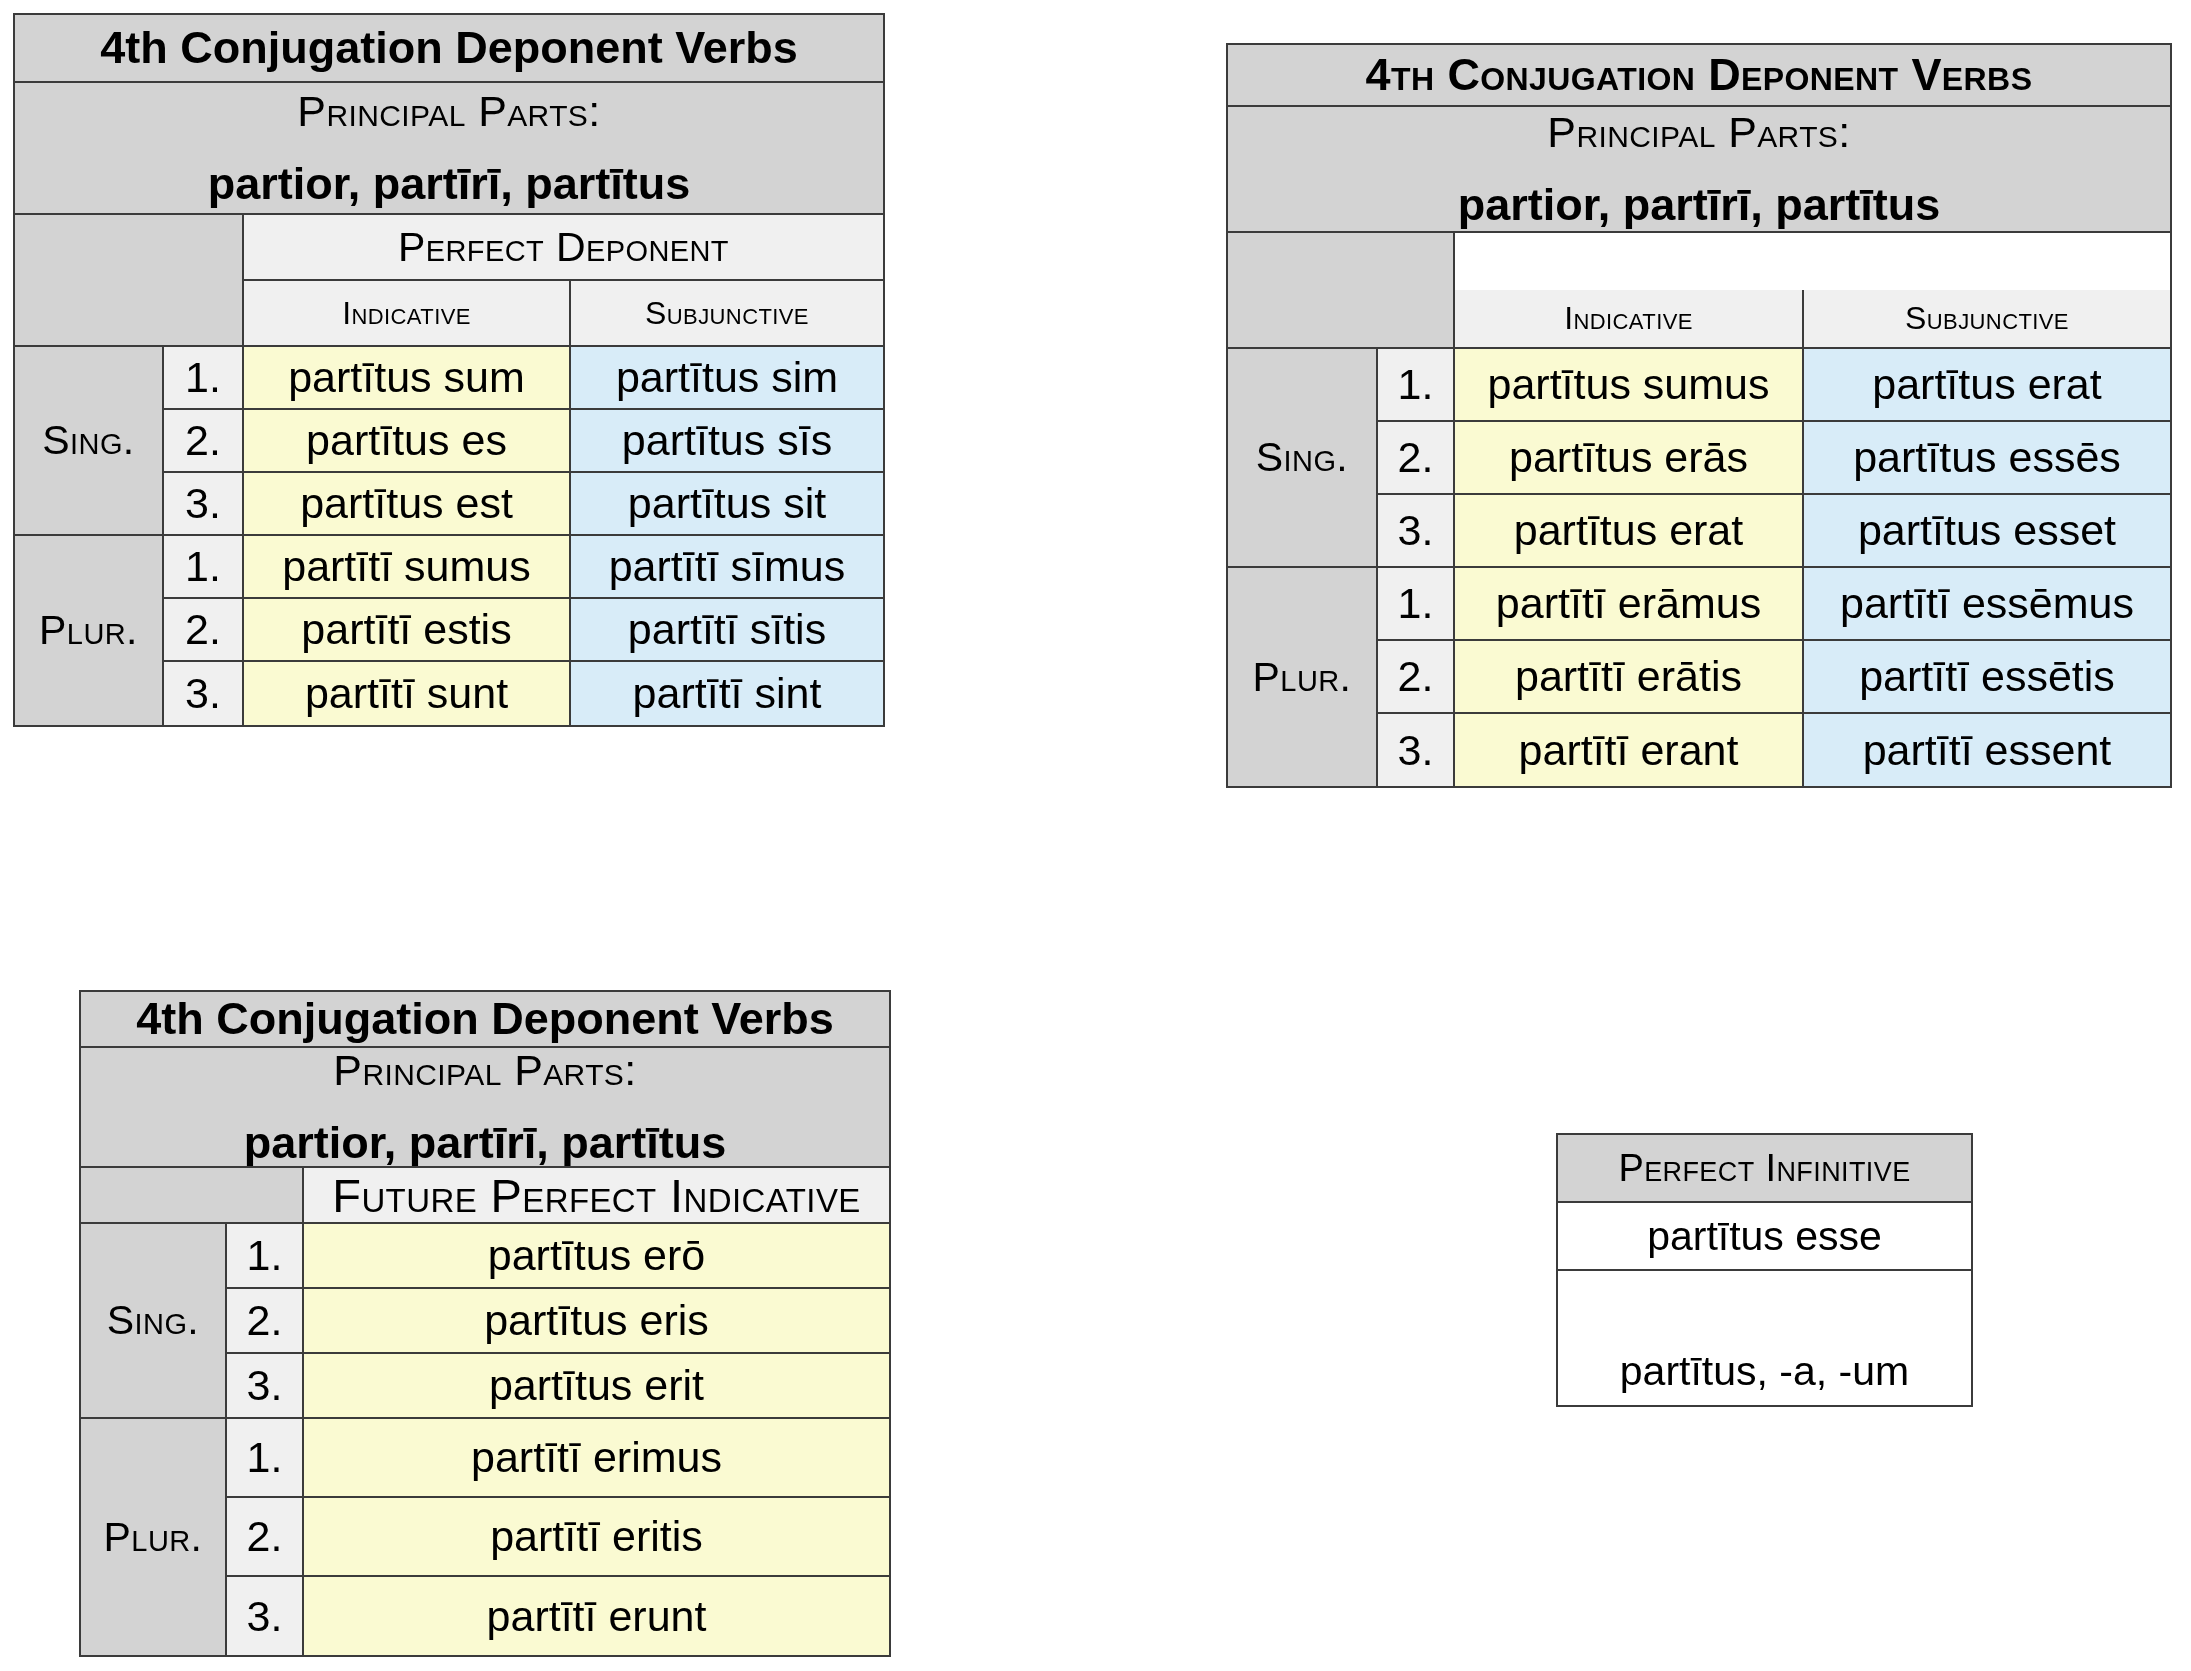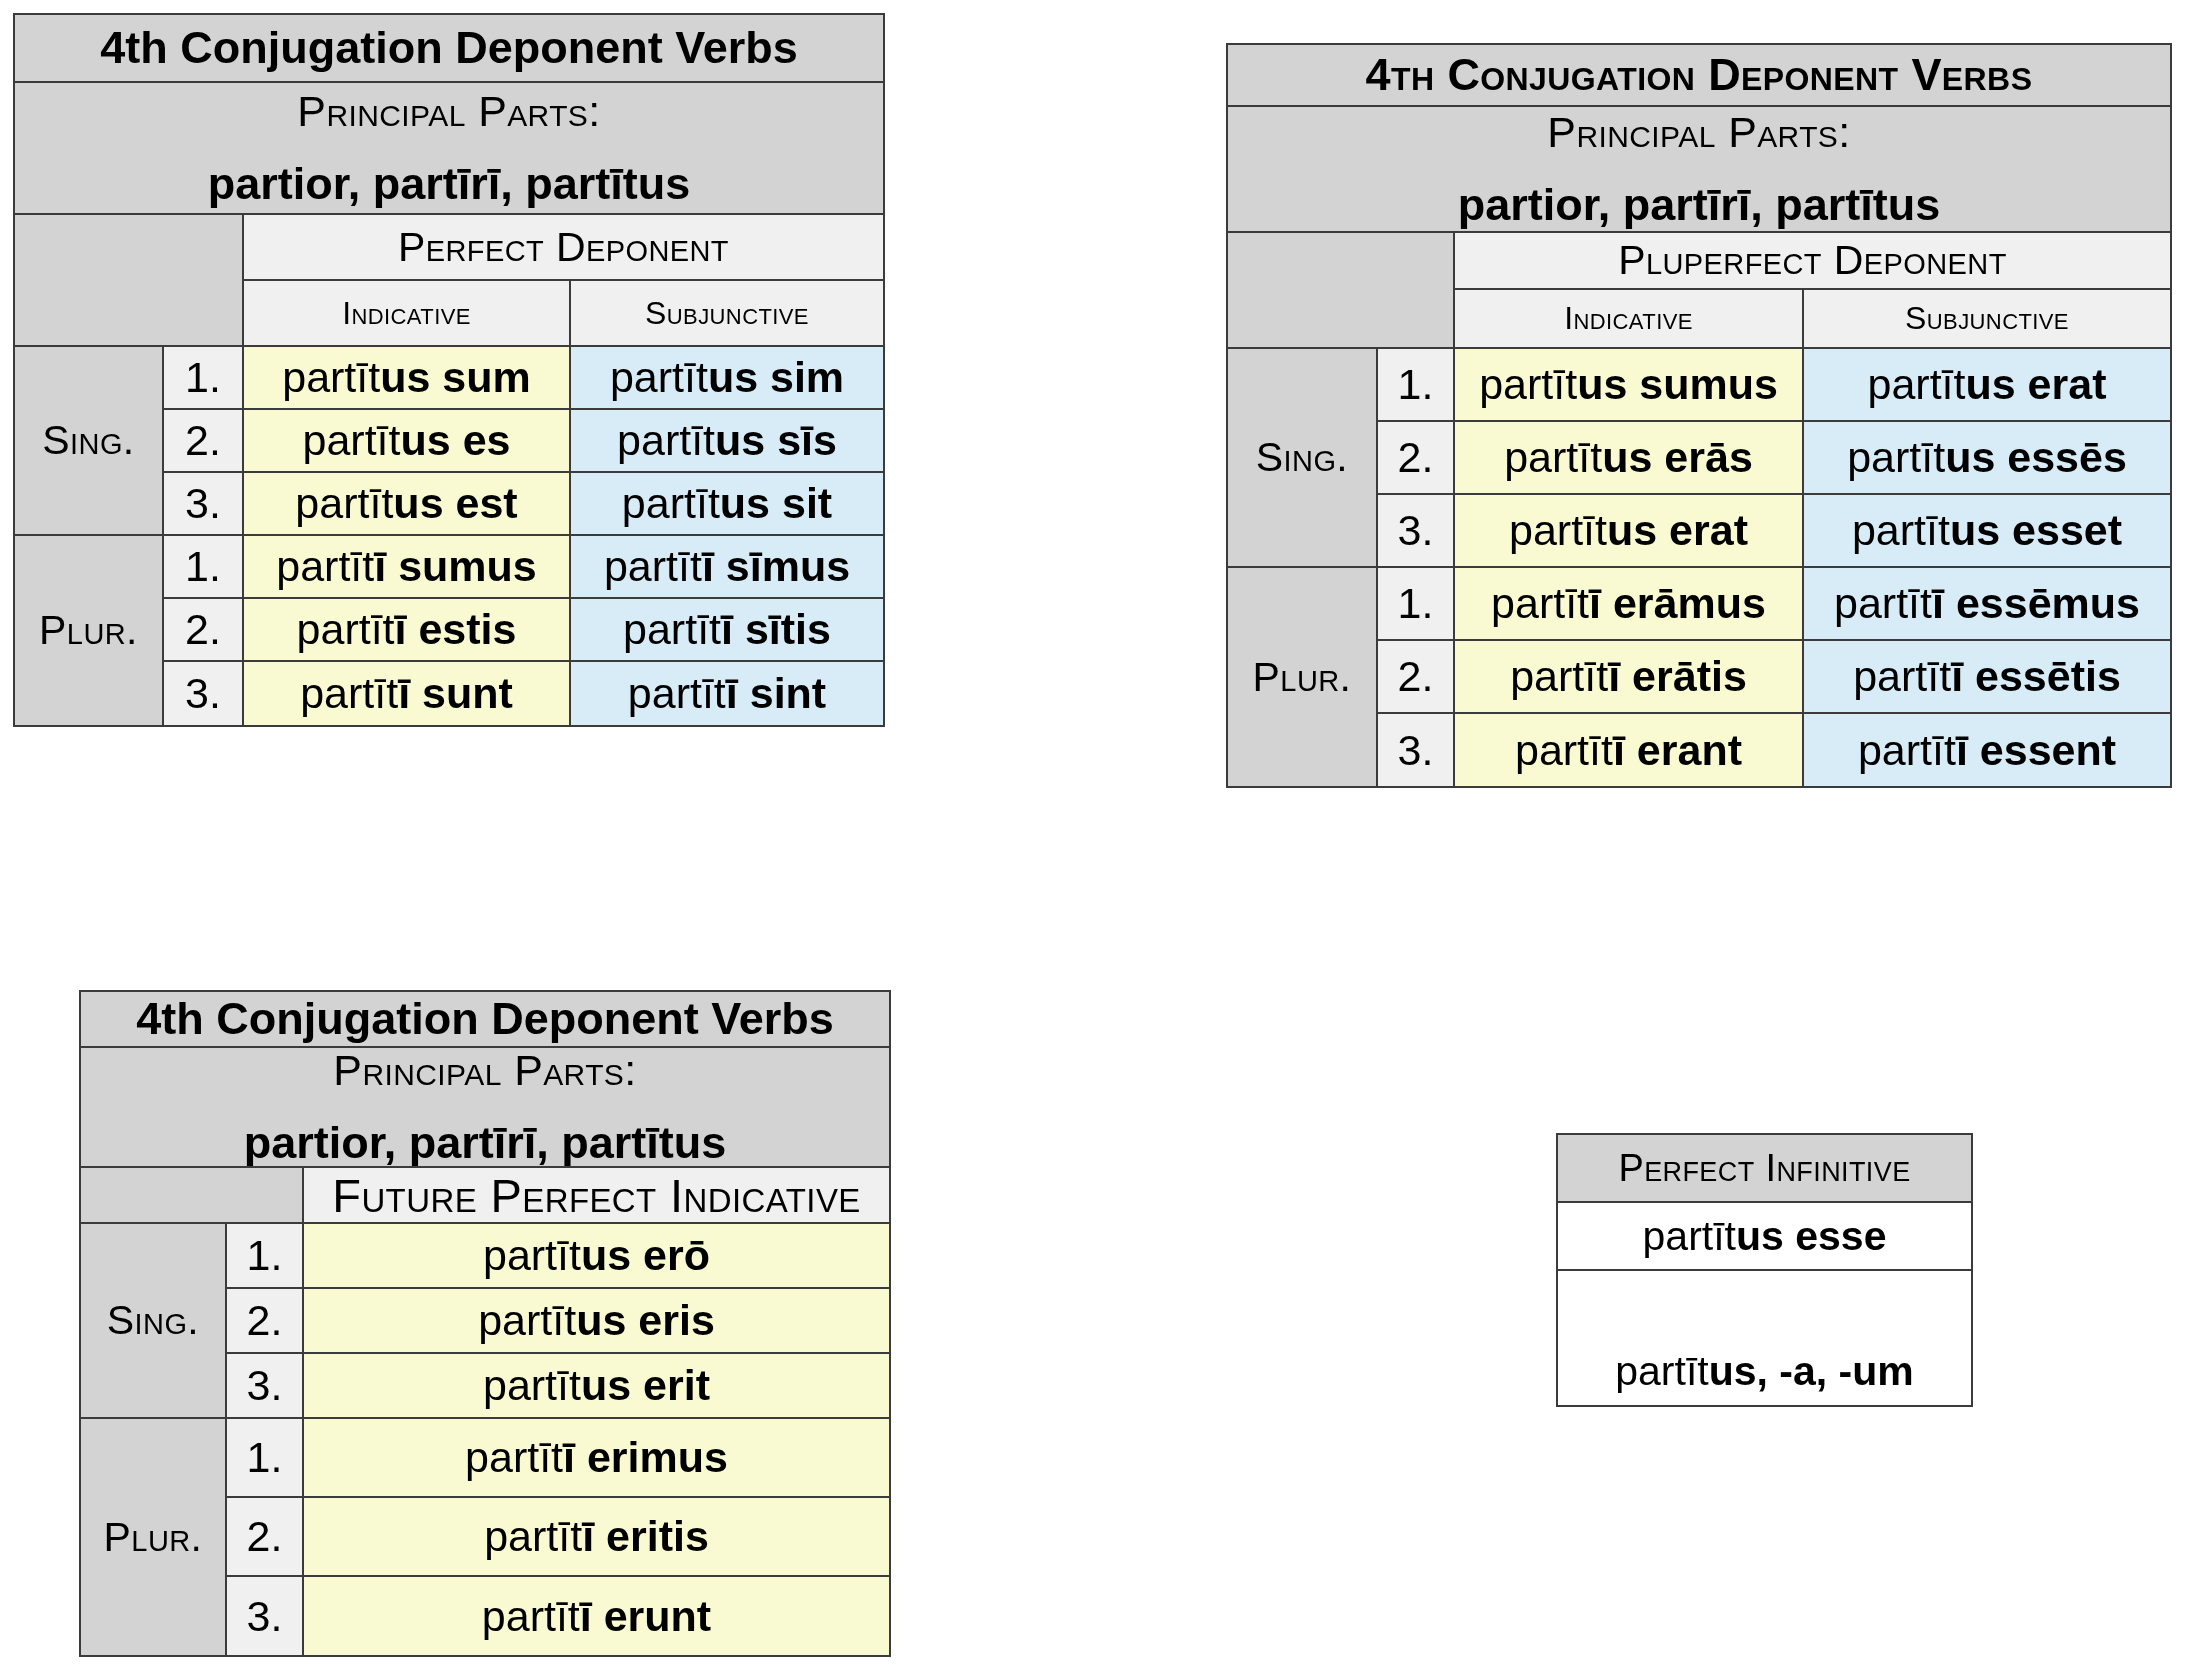--- a/index.html
+++ b/index.html
@@ -40,21 +40,21 @@
   .sc{font-variant:small-caps;letter-spacing:0.4px;}
   .pp{flex-direction:column;gap:22px;}
   .pp-label{font-size:43px;font-variant:small-caps;letter-spacing:0.4px;}
   .pp-value{font-size:45px;font-weight:bold;}
   .tense{font-size:41px;font-variant:small-caps;letter-spacing:0.4px;}
   .tense-wide{font-size:47px;font-variant:small-caps;letter-spacing:0.4px;}
   .colhead{font-size:32px;font-variant:small-caps;letter-spacing:0.4px;}
   .rowlab{font-size:41px;font-variant:small-caps;letter-spacing:0.4px;}
   .num{font-size:43px;}
   .data{font-size:43px;}
-  .data .bold{font-weight:bold;text-align:center;}
+  .data .bold{font-weight:normal;text-align:center;}
   .h4{font-size:38px;font-variant:small-caps;letter-spacing:0.4px;}
   .v4{font-size:41px;}
 
   
   #t1{left:13px;top:13px;
       grid-template-columns:149px 80px 327px 312px;
       grid-template-rows:68px 132px 66px 66px repeat(6,63px);}
   #t2{left:1226px;top:43px;
       grid-template-columns:150px 77px 349px 366px;
       grid-template-rows:62px 126px 57px 59px repeat(5,73px) 72px;}
@@ -142,21 +142,20 @@
       </div>
   </section>
 
   <section class="tbl" id="t2">
     <div class="c nr gdark title sc" style="grid-area:1/1/2/5">4th Conjugation Deponent Verbs</div>
     <div class="c nr gdark pp" style="grid-area:2/1/3/5">
       <div class="pp-label">Principal Parts:</div>
       <div class="pp-value">partior, partīrī, partītus</div>
     </div>
     <div class="c gdark" style="grid-area:3/1/5/3"></div>
-    <div class="c nr glight tense" style="grid-area:3/3/4/5">Pluperfect Deponent</div>
     <div class="c glight colhead" style="grid-area:4/3/5/4">Indicative</div>
     <div class="c nr glight colhead" style="grid-area:4/4/5/5">Subjunctive</div>
 
     <div class="c gdark rowlab" style="grid-area:5/1/8/2">Sing.</div>
     <div class="c gdark rowlab nb" style="grid-area:8/1/11/2">Plur.</div>
 
     <div class="c glight num" style="grid-area:5/2">1.</div>
     <div class="c glight num" style="grid-area:6/2">2.</div>
     <div class="c glight num" style="grid-area:7/2">3.</div>
     <div class="c glight num" style="grid-area:8/2">1.</div>

